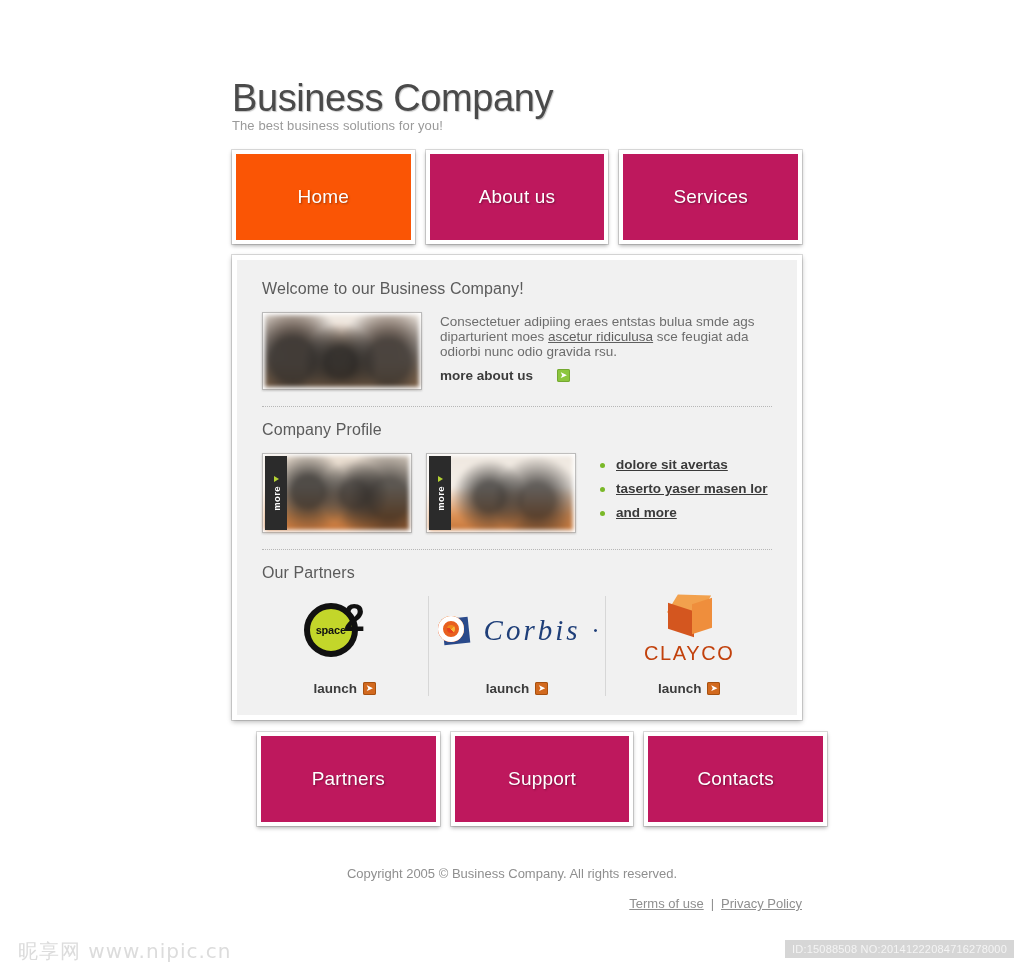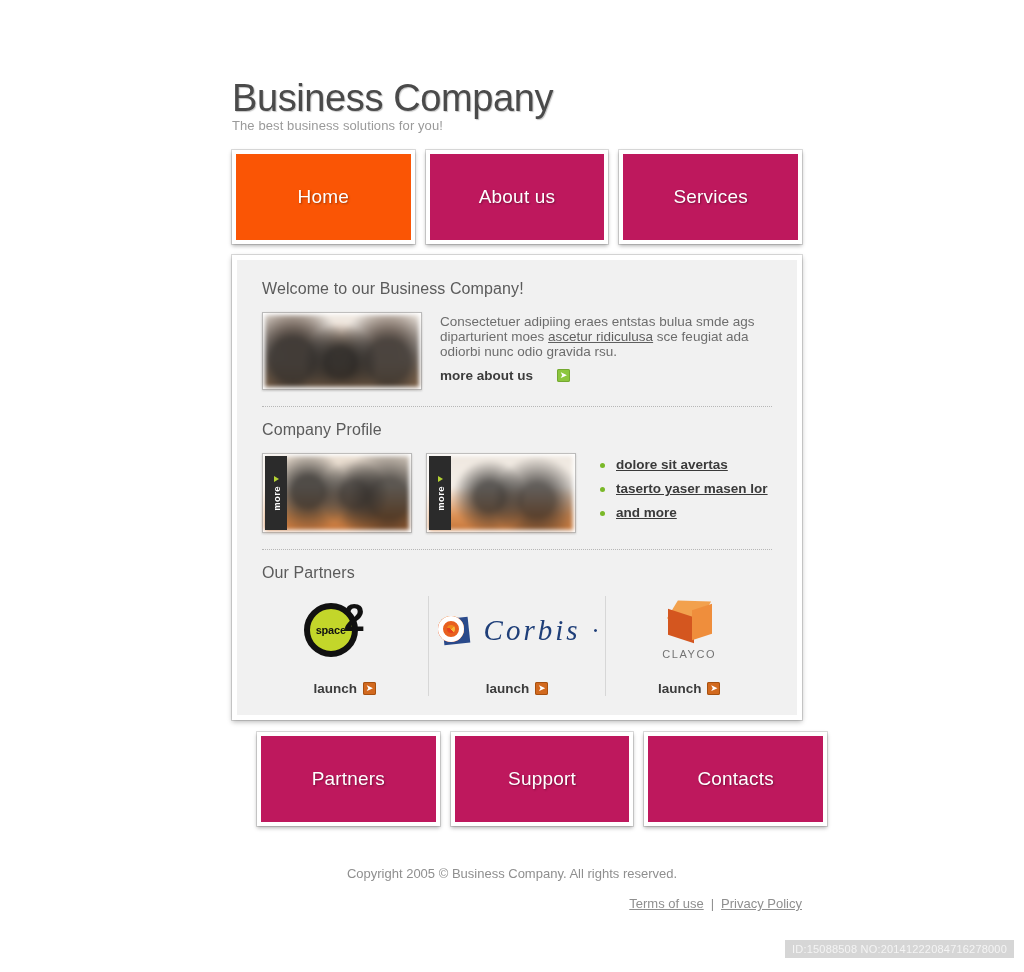--- a/index.html
+++ b/index.html
@@ -196,21 +196,21 @@
     background:#d4561f; transform: skewY(18deg);
   }
   .logo-clayco .cube .f2 {
     position:absolute; left:30px; top:6px; width:20px; height:30px;
     background:#ef8e3c; transform: skewY(-18deg);
   }
   .logo-clayco .cube .f3 {
     position:absolute; left:10px; top:0px; width:34px; height:18px;
     background:#f2a14d; transform: skew(-30deg) rotate(2deg);
   }
-  .logo-clayco .word { font-size:11px; color:#737373; letter-spacing:1.6px; }
+  .logo-clayco .word { font-size:20px; color:#c2410c; letter-spacing:1.6px; }
 
   
   .footer { position:absolute; left:0; top:866px; width:1024px; text-align:center; }
   .copyright { font-size:13px; color:#8f8f8f; }
   .footer-links { margin-top:15px; font-size:13px; color:#8f8f8f; text-align:right; width:802px; }
   .footer-links a { color:#8f8f8f; text-decoration:underline; cursor:pointer; }
   .footer-links .sep { margin:0 7px; }
 
   
   .wm-left {
@@ -358,15 +358,16 @@
     </div>
   </div>
 
   <div class="footer">
     <div class="copyright">Copyright 2005 © Business Company. All rights reserved.</div>
     <div class="footer-links">
       <a>Terms of use</a><span class="sep">|</span><a>Privacy Policy</a>
     </div>
   </div>
 
+  <div class="wm-left">昵享网 www.nipic.cn</div>
   <div class="wm-right">ID:15088508 NO:20141222084716278000</div>
 
 </div>
 
 </body></html>

